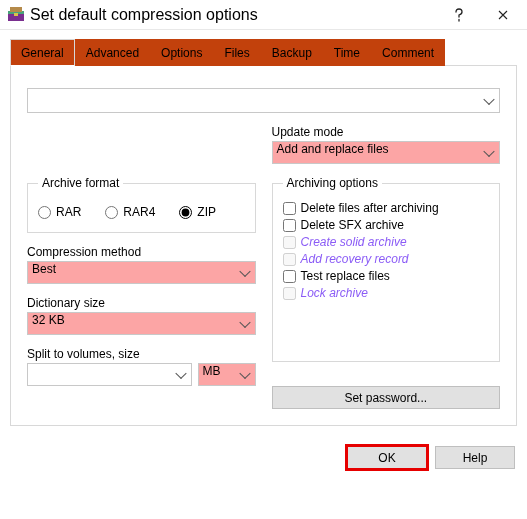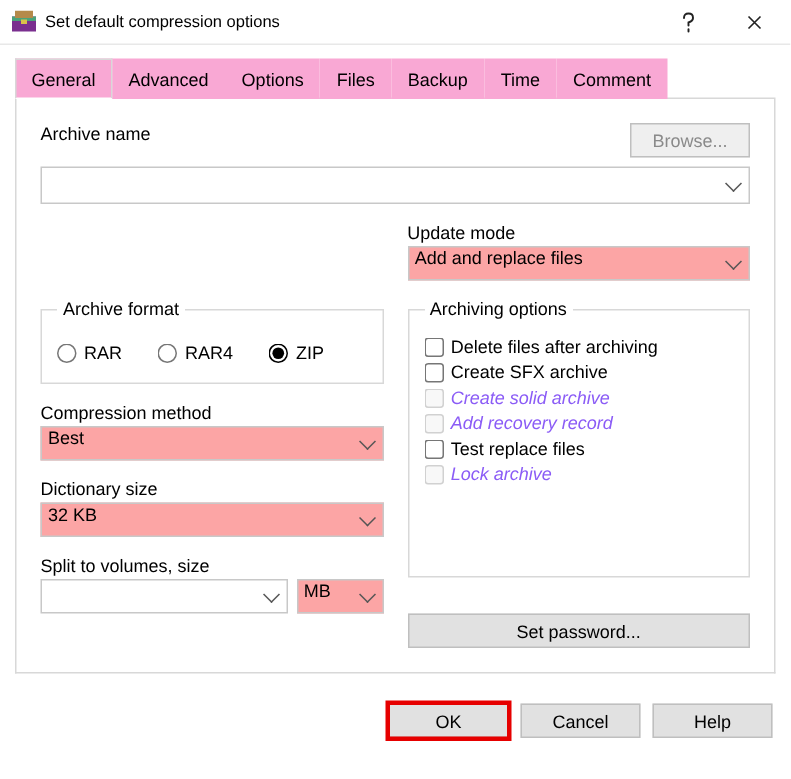--- a/index.html
+++ b/index.html
@@ -1,23 +1,23 @@
 <!DOCTYPE html>
 <html><head>
 <meta charset="utf-8">
 <style>
 * { box-sizing: border-box; font-family: "Segoe UI", Tahoma, sans-serif; font-size: 12px; }
 body { margin: 0; background: #fff; width: 527px; height: 519px; overflow: hidden; }
 .titlebar { display: flex; align-items: center; height: 30px; padding: 0 2px 0 8px; background: #fff; border-bottom: 1px solid #e8e8e8; }
 .appicon { width: 16px; height: 16px; margin-right: 6px; }
-.title { flex: 1; font-size: 11px; }
+.title { flex: 1; font-size: 16px; }
 .tbtn { width: 44px; height: 30px; display: flex; align-items: center; justify-content: center; color: #222; }
 .content { padding: 8px 10px 10px 10px; }
 .tabs { display: flex; border-bottom: 1px solid #d8d8d8; }
-.tab { padding: 6px 10px 5px 10px; border: 1px solid transparent; border-bottom: none; color: #000; position: relative; top: 1px; background: #f9a8d4; }
+.tab { padding: 6px 10px 5px 10px; border: 1px solid transparent; border-bottom: none; color: #000; position: relative; top: 1px; background: #c2410c; }
 .tab.active { border-color: #d8d8d8; border-bottom: 1px solid #fff; }
 .panel { border: 1px solid #d8d8d8; border-top: none; padding: 16px; }
 .row { display: flex; gap: 16px; }
 .col { flex: 1; }
 label.lbl { display: block; margin-bottom: 2px; color: #000; }
 .textinput, .select, .combo { width: 100%; height: 23px; border: 1px solid #c8c8c8; background: #fff; padding: 0 4px; font: inherit; }
 .select { background: #fca5a5; appearance: none; -webkit-appearance: none; padding-right: 18px; position: relative; }
 .select-wrap { position: relative; }
 .select-wrap::after { content: ""; position: absolute; right: 7px; top: 50%; width: 7px; height: 7px; transform: translateY(-70%) rotate(45deg); border-right: 1px solid #555; border-bottom: 1px solid #555; pointer-events: none; }
 .textinput.big { height: 25px; }
@@ -68,28 +68,20 @@
     <div class="tab">Advanced</div>
     <div class="tab">Options</div>
     <div class="tab">Files</div>
     <div class="tab">Backup</div>
     <div class="tab">Time</div>
     <div class="tab">Comment</div>
   </div>
 
   <div class="panel">
 
-    <div class="row">
-      <div style="flex:1">
-        <label class="lbl">Archive name</label>
-      </div>
-      <div style="width:80px">
-        <button class="btn" style="width:100%" disabled="">Browse...</button>
-      </div>
-    </div>
     <div class="spacer6"></div>
     <div class="select-wrap">
       <input type="text" class="textinput big" value="" style="">
     </div>
 
     <div class="spacer12"></div>
 
     <div class="row">
       <div class="col"></div>
       <div class="col">
@@ -148,21 +140,21 @@
 
       <div class="col">
         <fieldset style="height:186px">
           <legend>Archiving options</legend>
           <label class="check">
               <input type="checkbox" style="">
               <span>Delete files after archiving</span>
             </label>
           <label class="check">
               <input type="checkbox" style="">
-              <span>Create SFX archive</span>
+              <span>Delete SFX archive</span>
             </label>
           <label class="check disabled">
               <input type="checkbox" disabled="" style="">
               <span>Create solid archive</span>
             </label>
           <label class="check disabled">
               <input type="checkbox" disabled="" style="">
               <span>Add recovery record</span>
             </label>
           <label class="check">
@@ -179,15 +171,14 @@
         <div class="spacer12"></div>
         <button class="btn wide">Set password...</button>
       </div>
     </div>
 
   </div>
 </div>
 
 <div class="footer">
   <button class="btn ok-highlight">OK</button>
-  <button class="btn">Cancel</button>
   <button class="btn">Help</button>
 </div>
 
 </body></html>

